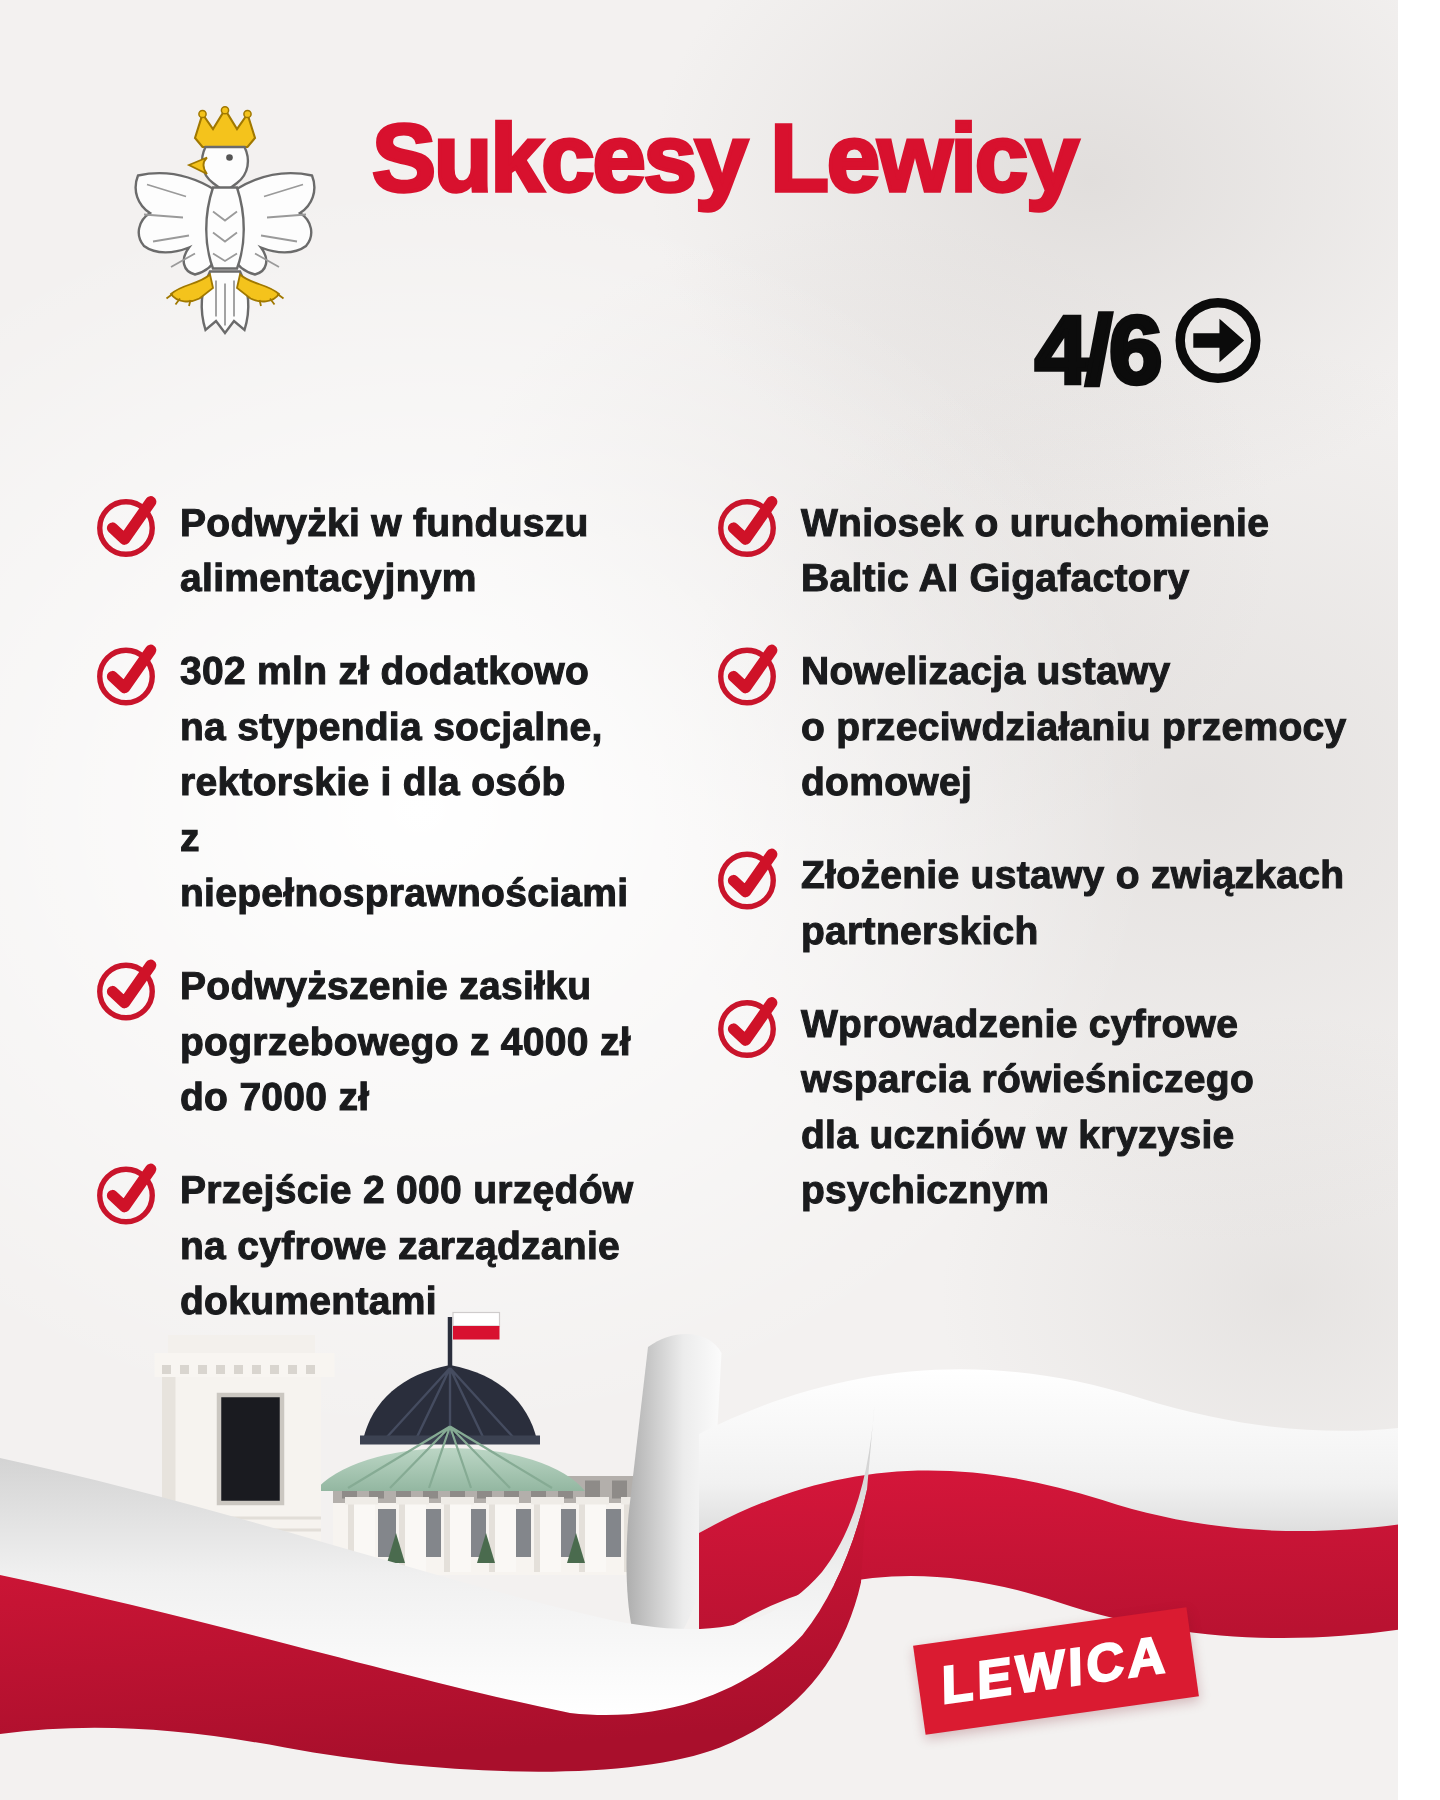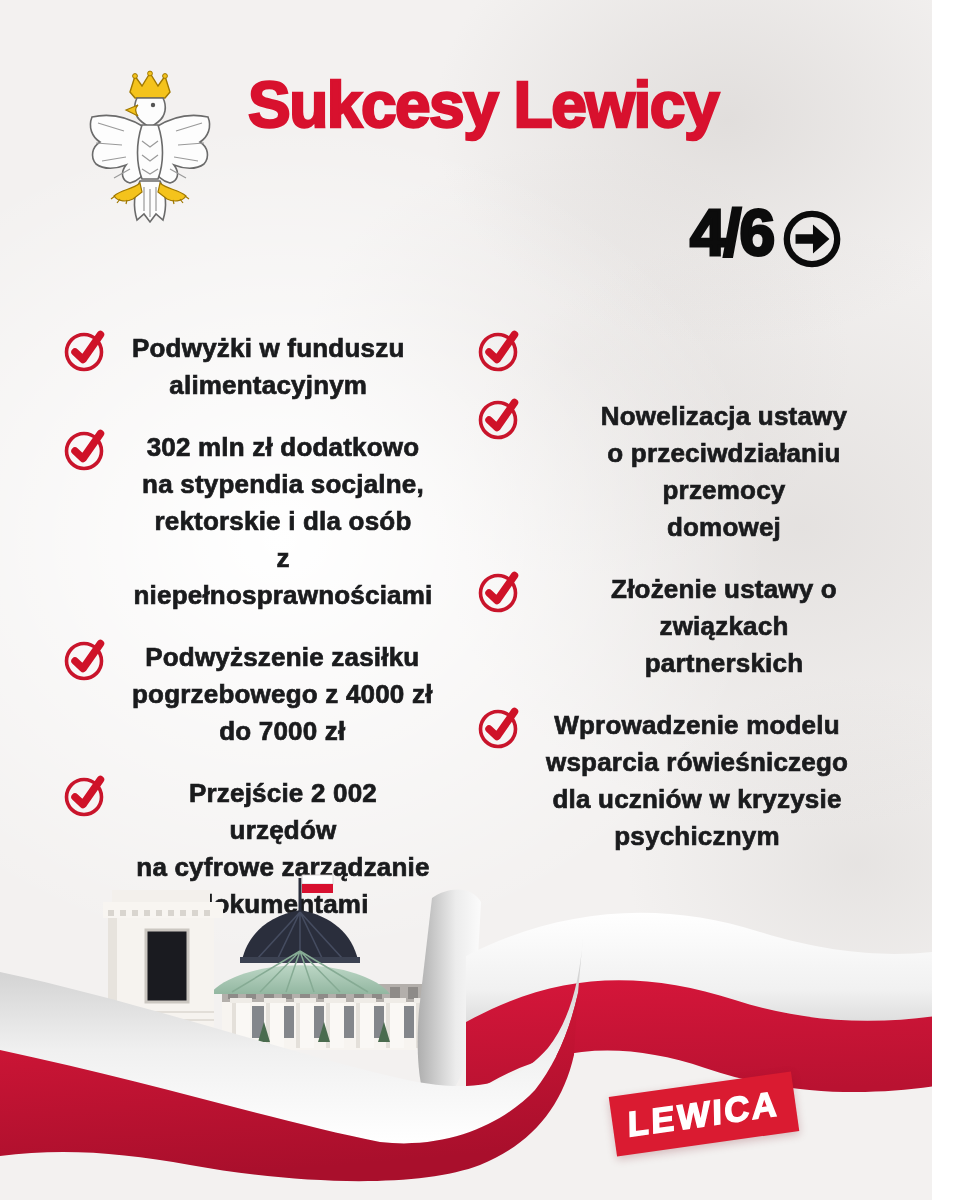--- a/index.html
+++ b/index.html
@@ -15,31 +15,31 @@
     font-family:Liberation Sans, sans-serif;
   }
   
   .emblem{position:absolute;left:84px;top:70px;width:132px;height:166px;}
   .title{
     position:absolute;left:248px;top:66px;line-height:79px;
     font-size:64px;font-weight:bold;letter-spacing:-1.5px;
     color:#d8112e;-webkit-text-stroke:2.4px #d8112e;
   }
   .page-indicator{
-    position:absolute;left:690px;top:196px;display:flex;align-items:flex-end;gap:8px;
+    position:absolute;left:690px;top:196px;display:flex;align-items:flex-start;gap:8px;
   }
   .page-indicator .num{
     font-size:64px;font-weight:bold;color:#0c0c0c;-webkit-text-stroke:3px #0c0c0c;
     letter-spacing:-2px;
   }
   
   .col{position:absolute;top:330px;display:flex;flex-direction:column;}
   .col.left{left:62px;width:372px;}
   .col.right{left:476px;width:426px;}
-  .item{display:flex;gap:24px;margin-bottom:25px;text-align:center;}
+  .item{display:flex;gap:12px;margin-bottom:25px;}
   .item .check{flex:0 0 46px;margin-top:-3px;}
   .item .txt{
     white-space:pre-line;font-size:26px;line-height:37px;font-weight:bold;
     color:#1a1b1d;-webkit-text-stroke:0.7px #1a1b1d;letter-spacing:0.2px;
   }
   
   .bottom-art{position:absolute;left:0;top:860px;width:960px;height:340px;}
   .logo{
     position:absolute;left:612px;top:1084px;width:184px;height:60px;
     background:#da1b31;transform:rotate(-8deg);
@@ -123,31 +123,33 @@
       </svg>
       <span class="txt">Podwyższenie zasiłku
 pogrzebowego z 4000 zł
 do 7000 zł</span>
     </div>
       <div class="item">
       <svg class="check" width="46" height="46" viewBox="0 0 46 46">
         <circle cx="22" cy="25" r="17.5" fill="none" stroke="#c9142b" stroke-width="3.6"></circle>
         <path d="M13,25 L21,32.5 L38.5,7.5" fill="none" stroke="#cf1228" stroke-width="7.5" stroke-linecap="round" stroke-linejoin="round"></path>
       </svg>
-      <span class="txt">Przejście 2 002 urzędów
+      <span class="txt">Przejście 2 000 urzędów
 na cyfrowe zarządzanie
 dokumentami</span>
     </div>
     </div>
   <div class="col right">
       <div class="item">
       <svg class="check" width="46" height="46" viewBox="0 0 46 46">
         <circle cx="22" cy="25" r="17.5" fill="none" stroke="#c9142b" stroke-width="3.6"></circle>
         <path d="M13,25 L21,32.5 L38.5,7.5" fill="none" stroke="#cf1228" stroke-width="7.5" stroke-linecap="round" stroke-linejoin="round"></path>
       </svg>
+      <span class="txt">Wniosek o uruchomienie
+Baltic AI Gigafactory</span>
     </div>
       <div class="item">
       <svg class="check" width="46" height="46" viewBox="0 0 46 46">
         <circle cx="22" cy="25" r="17.5" fill="none" stroke="#c9142b" stroke-width="3.6"></circle>
         <path d="M13,25 L21,32.5 L38.5,7.5" fill="none" stroke="#cf1228" stroke-width="7.5" stroke-linecap="round" stroke-linejoin="round"></path>
       </svg>
       <span class="txt">Nowelizacja ustawy
 o przeciwdziałaniu przemocy
 domowej</span>
     </div>
@@ -157,21 +159,21 @@
         <path d="M13,25 L21,32.5 L38.5,7.5" fill="none" stroke="#cf1228" stroke-width="7.5" stroke-linecap="round" stroke-linejoin="round"></path>
       </svg>
       <span class="txt">Złożenie ustawy o związkach
 partnerskich</span>
     </div>
       <div class="item">
       <svg class="check" width="46" height="46" viewBox="0 0 46 46">
         <circle cx="22" cy="25" r="17.5" fill="none" stroke="#c9142b" stroke-width="3.6"></circle>
         <path d="M13,25 L21,32.5 L38.5,7.5" fill="none" stroke="#cf1228" stroke-width="7.5" stroke-linecap="round" stroke-linejoin="round"></path>
       </svg>
-      <span class="txt">Wprowadzenie modelu
+      <span class="txt">Wprowadzenie cyfrowe
 wsparcia rówieśniczego
 dla uczniów w kryzysie
 psychicznym</span>
     </div>
     </div>
 
   <svg class="bottom-art" viewBox="0 0 960 340">
     <defs>
       <linearGradient id="gWhiteFront" x1="0" y1="0" x2="0" y2="1">
         <stop offset="0" stop-color="#c6c6c6"></stop>

